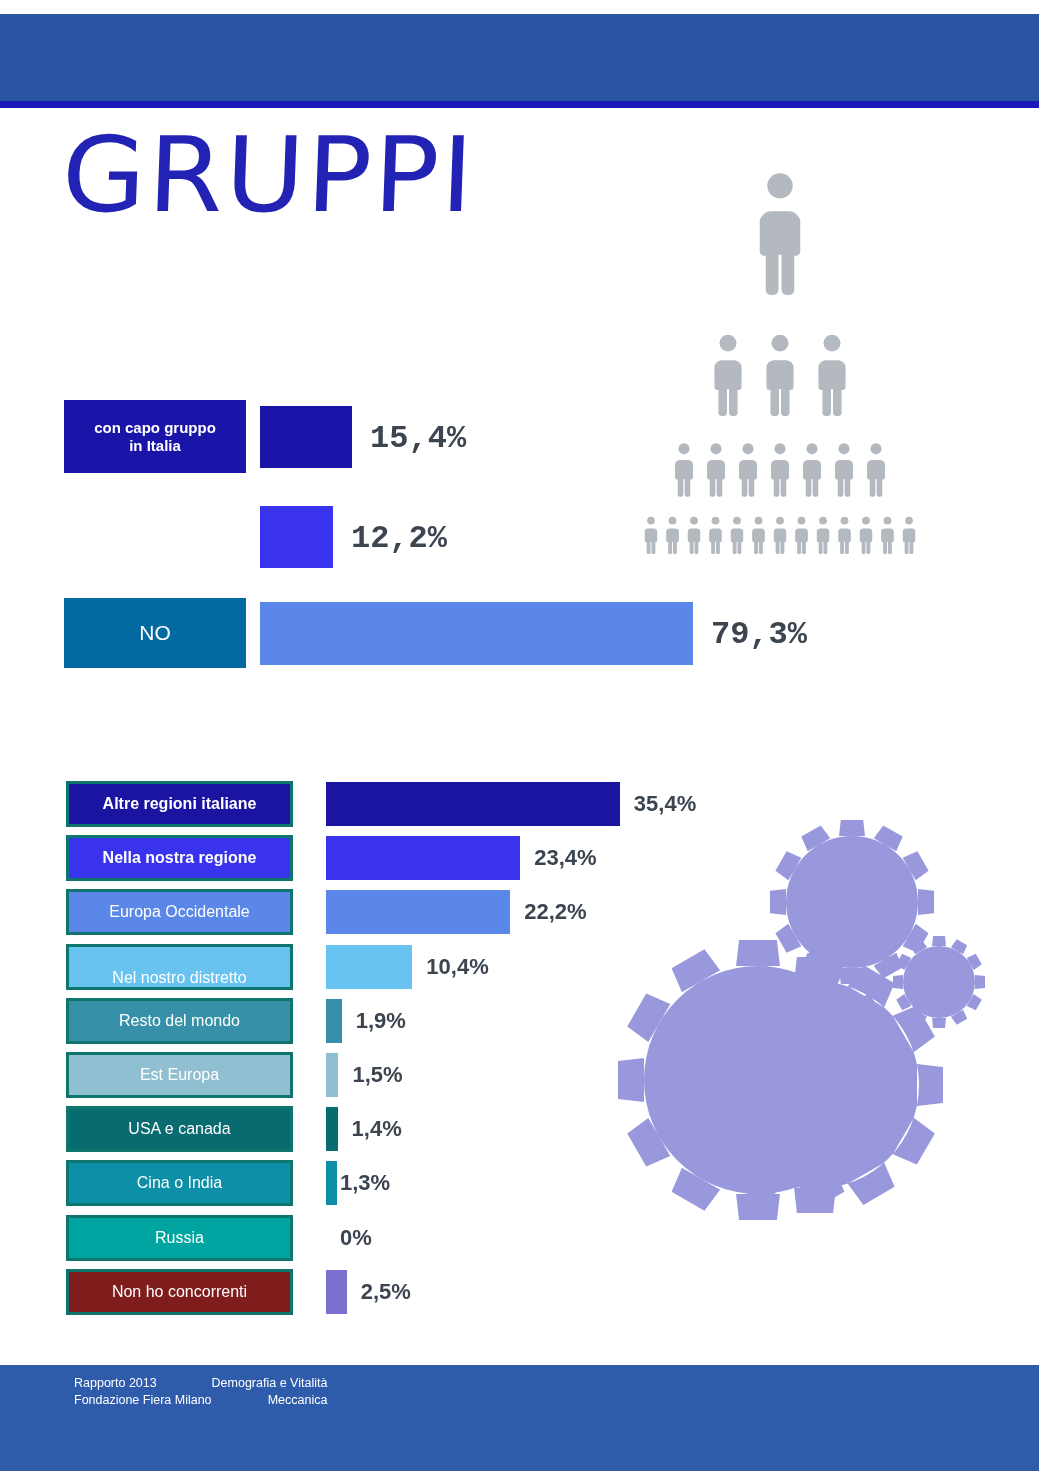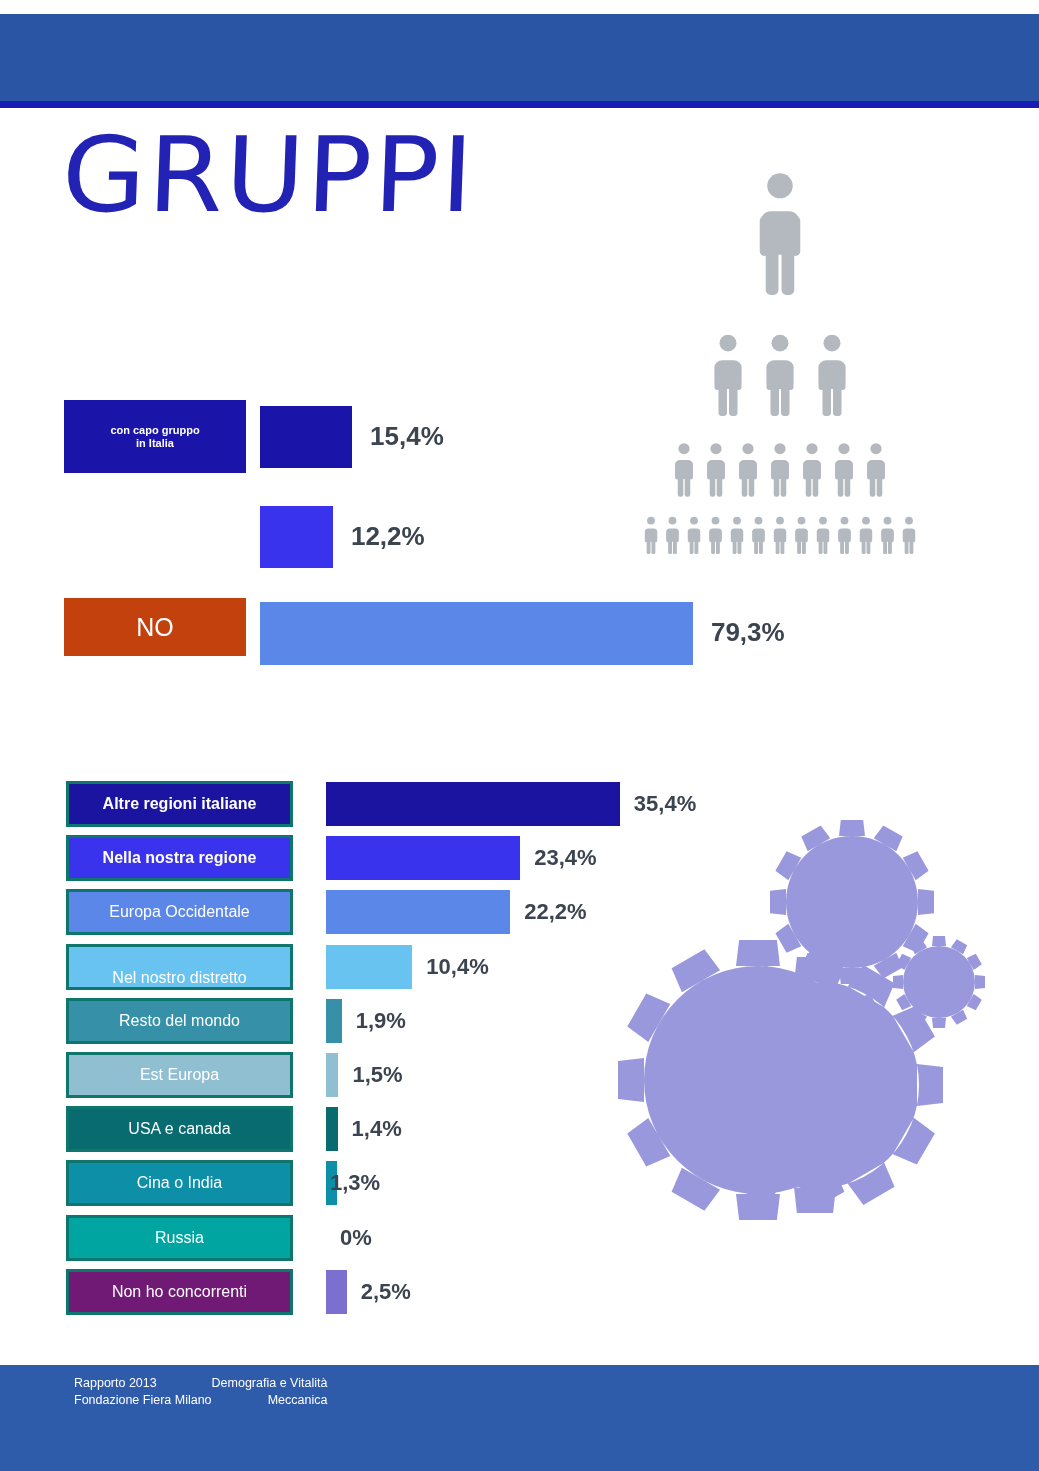--- a/index.html
+++ b/index.html
@@ -86,23 +86,23 @@
     color: #3c4450;
     font-size: 25px;
     font-weight: 700;
     letter-spacing: 0px;
     white-space: nowrap;
     line-height: 1;
   }
 
   
   #chart1 { position: absolute; left: 0; top: 0; width: 1039px; height: 1471px; }
-  #chart1 .label-box { left: 64px; width: 182px; font-size: 11px; font-weight: 700; }
+  #chart1 .label-box { left: 64px; width: 182px; font-size: 15px; font-weight: 700; }
   #chart1 .bar { left: 260px; }
-  #chart1 .bar-value { font-size: 26px; }
+  #chart1 .bar-value { font-size: 32px; font-family: Liberation Mono, monospace; }
 
   
   #chart2 .label-box {
     left: 66px; width: 227px; height: 46px;
     font-size: 16px;
     border: 3px solid #0f766e;
   }
   #chart2 .bar { left: 326px; }
   #chart2 .bar-value { font-size: 22px; }
 
@@ -294,21 +294,21 @@
   </div>
 
   <div id="chart1">
       <div class="label-box" style="top: 400px; height: 73px; background: rgb(26, 21, 168); font-weight: 700;">
         <div>con capo gruppo<br>in Italia</div>
       </div>
       <div class="bar" style="top: 405.5px; width: 92.092px; height: 62px; background: rgb(26, 21, 168);"></div>
       <div class="bar-value" style="left: 370.092px; top: 422.5px;">15,4%</div>
       <div class="bar" style="top: 505.5px; width: 72.956px; height: 62px; background: rgb(58, 51, 238);"></div>
       <div class="bar-value" style="left: 350.956px; top: 522.5px;">12,2%</div>
-      <div class="label-box" style="top: 598px; height: 58px; background: #c2410c; font-size: 25px; font-weight: 400;">
+      <div class="label-box" style="top: 598px; height: 70px; background: #0369a1; font-size: 21px; font-weight: 400;">
         <div>NO</div>
       </div>
       <div class="bar" style="top: 601.5px; width: 432.952px; height: 63px; background: rgb(91, 135, 232);"></div>
       <div class="bar-value" style="left: 710.952px; top: 619px;">79,3%</div>
     </div>
 
   <div id="chart2">
       <div class="label-box" style="top: 781px; background: rgb(26, 20, 160); font-weight: 700;">
         <span>Altre regioni italiane</span>
       </div>
@@ -341,26 +341,26 @@
       <div class="bar-value" style="left: 352.45px; top: 1064px;">1,5%</div>
       <div class="label-box" style="top: 1106px; background: rgb(7, 107, 112); font-weight: 400;">
         <span>USA e canada</span>
       </div>
       <div class="bar" style="top: 1107px; width: 11.62px; height: 44px; background: rgb(7, 107, 112);"></div>
       <div class="bar-value" style="left: 351.62px; top: 1118px;">1,4%</div>
       <div class="label-box" style="top: 1160px; background: rgb(13, 143, 168); font-weight: 400;">
         <span>Cina o India</span>
       </div>
       <div class="bar" style="top: 1161px; width: 10.79px; height: 44px; background: rgb(13, 143, 168);"></div>
-      <div class="bar-value" style="left: 330px; top: 1172px;">1,3%</div>
+      <div class="bar-value" style="left: 340px; top: 1172px;">1,3%</div>
       <div class="label-box" style="top: 1215px; background: rgb(0, 164, 160); font-weight: 400;">
         <span>Russia</span>
       </div>
       <div class="bar-value" style="left: 340px; top: 1227px;">0%</div>
-      <div class="label-box" style="top: 1269px; background: #701a75; font-weight: 400;">
+      <div class="label-box" style="top: 1269px; background: #7f1d1d; font-weight: 400;">
         <span>Non ho concorrenti</span>
       </div>
       <div class="bar" style="top: 1270px; width: 20.75px; height: 44px; background: rgb(123, 111, 208);"></div>
       <div class="bar-value" style="left: 360.75px; top: 1281px;">2,5%</div>
     </div>
 
   <div class="gears">
     <svg viewBox="0 0 420 450" width="420" height="450" aria-hidden="true">
       <g id="gearg" fill="#9a98dd">
           <path fill="#9a98dd" fill-rule="evenodd" d="M328.0,125.0 L328.0,99.0 L344.0,100.8 L344.0,123.2 Z M312.7,156.3 L325.7,133.7 L338.6,143.3 L327.4,162.7 Z M283.7,175.7 L306.3,162.7 L312.7,177.4 L293.3,188.6 Z M249.0,178.0 L275.0,178.0 L273.2,194.0 L250.8,194.0 Z M217.7,162.7 L240.3,175.7 L230.7,188.6 L211.3,177.4 Z M198.3,133.7 L211.3,156.3 L196.6,162.7 L185.4,143.3 Z M196.0,99.0 L196.0,125.0 L180.0,123.2 L180.0,100.8 Z M211.3,67.7 L198.3,90.3 L185.4,80.7 L196.6,61.3 Z M240.3,48.3 L217.7,61.3 L211.3,46.6 L230.7,35.4 Z M275.0,46.0 L249.0,46.0 L250.8,30.0 L273.2,30.0 Z M306.3,61.3 L283.7,48.3 L293.3,35.4 L312.7,46.6 Z M325.7,90.3 L312.7,67.7 L327.4,61.3 L338.6,80.7 Z M196,112 a66,66 0 1,0 132,0 a66,66 0 1,0 -132,0 Z MNaN,112 aundefined,undefined 0 1,1 NaN,0 aundefined,undefined 0 1,1 NaN,0 Z "></path>

